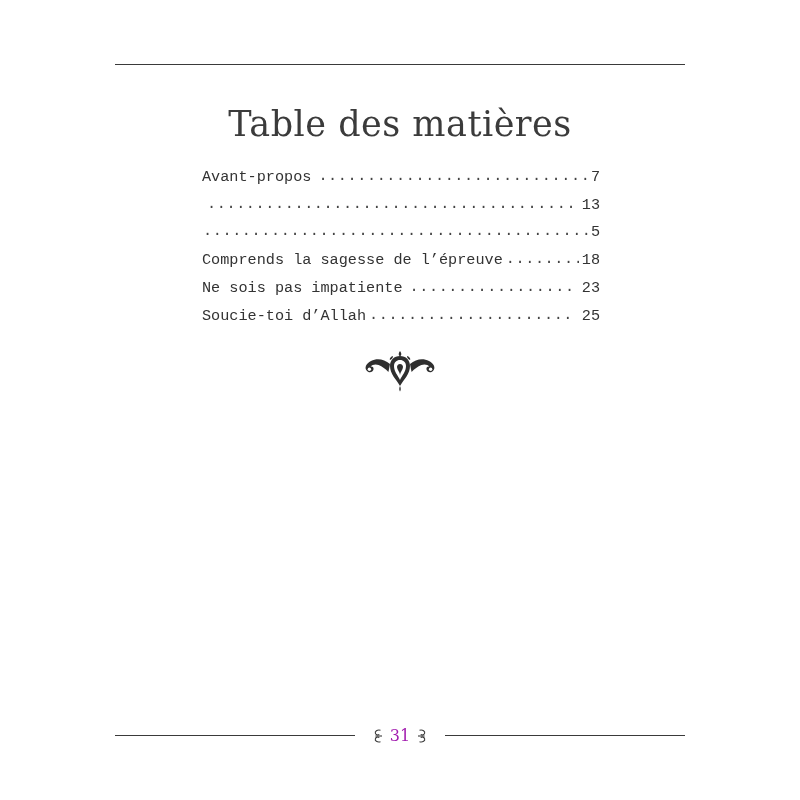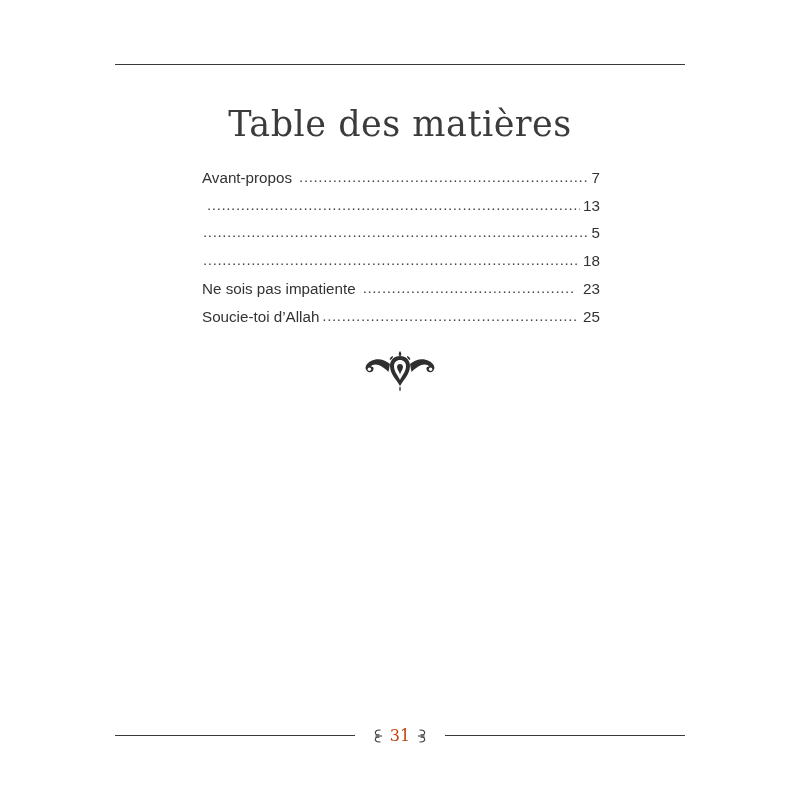--- a/index.html
+++ b/index.html
@@ -51,21 +51,21 @@
   
   .toc-list {
     position: absolute;
     left: 202px;
     top: 170px;
     width: 398px;
   }
   .toc-entry {
     display: flex;
     align-items: baseline;
-    font-family: Liberation Sans, sans-serif;
+    font-family: Liberation Mono, monospace;
     font-size: 15.2px;
     color: #333333;
     line-height: 1.0;
     margin-bottom: 12.5px;
     white-space: nowrap;
   }
   .toc-label {
     flex: 0 0 auto;
     padding-right: 2px;
   }
@@ -124,21 +124,21 @@
     width: 90px;
     height: 24px;
     display: flex;
     align-items: center;
     justify-content: center;
     gap: 5px;
   }
   .footer-page-num {
     font-family: "DejaVu Serif", serif;
     font-size: 16px;
-    color: #c2410c;
+    color: #a21caf;
     line-height: 1;
   }
   .mini-orn svg { display: block; }
 </style>
 </head>
 <body>
 
 <div class="page">
 
   <div class="top-rule"></div>
@@ -157,20 +157,21 @@
       <span class="toc-dots">.......................................................................................................................</span>
       <span class="toc-page">13</span>
     </div>
 
     <div class="toc-entry">
       <span class="toc-dots">.......................................................................................................................</span>
       <span class="toc-page">5</span>
     </div>
 
     <div class="toc-entry">
+      <span class="toc-label">Comprends la sagesse de l’épreuve</span>
       <span class="toc-dots">.......................................................................................................................</span>
       <span class="toc-page">18</span>
     </div>
 
     <div class="toc-entry gap-before-dots gap-before-page">
       <span class="toc-label">Ne sois pas impatiente</span>
       <span class="toc-dots">.......................................................................................................................</span>
       <span class="toc-page">23</span>
     </div>
 

